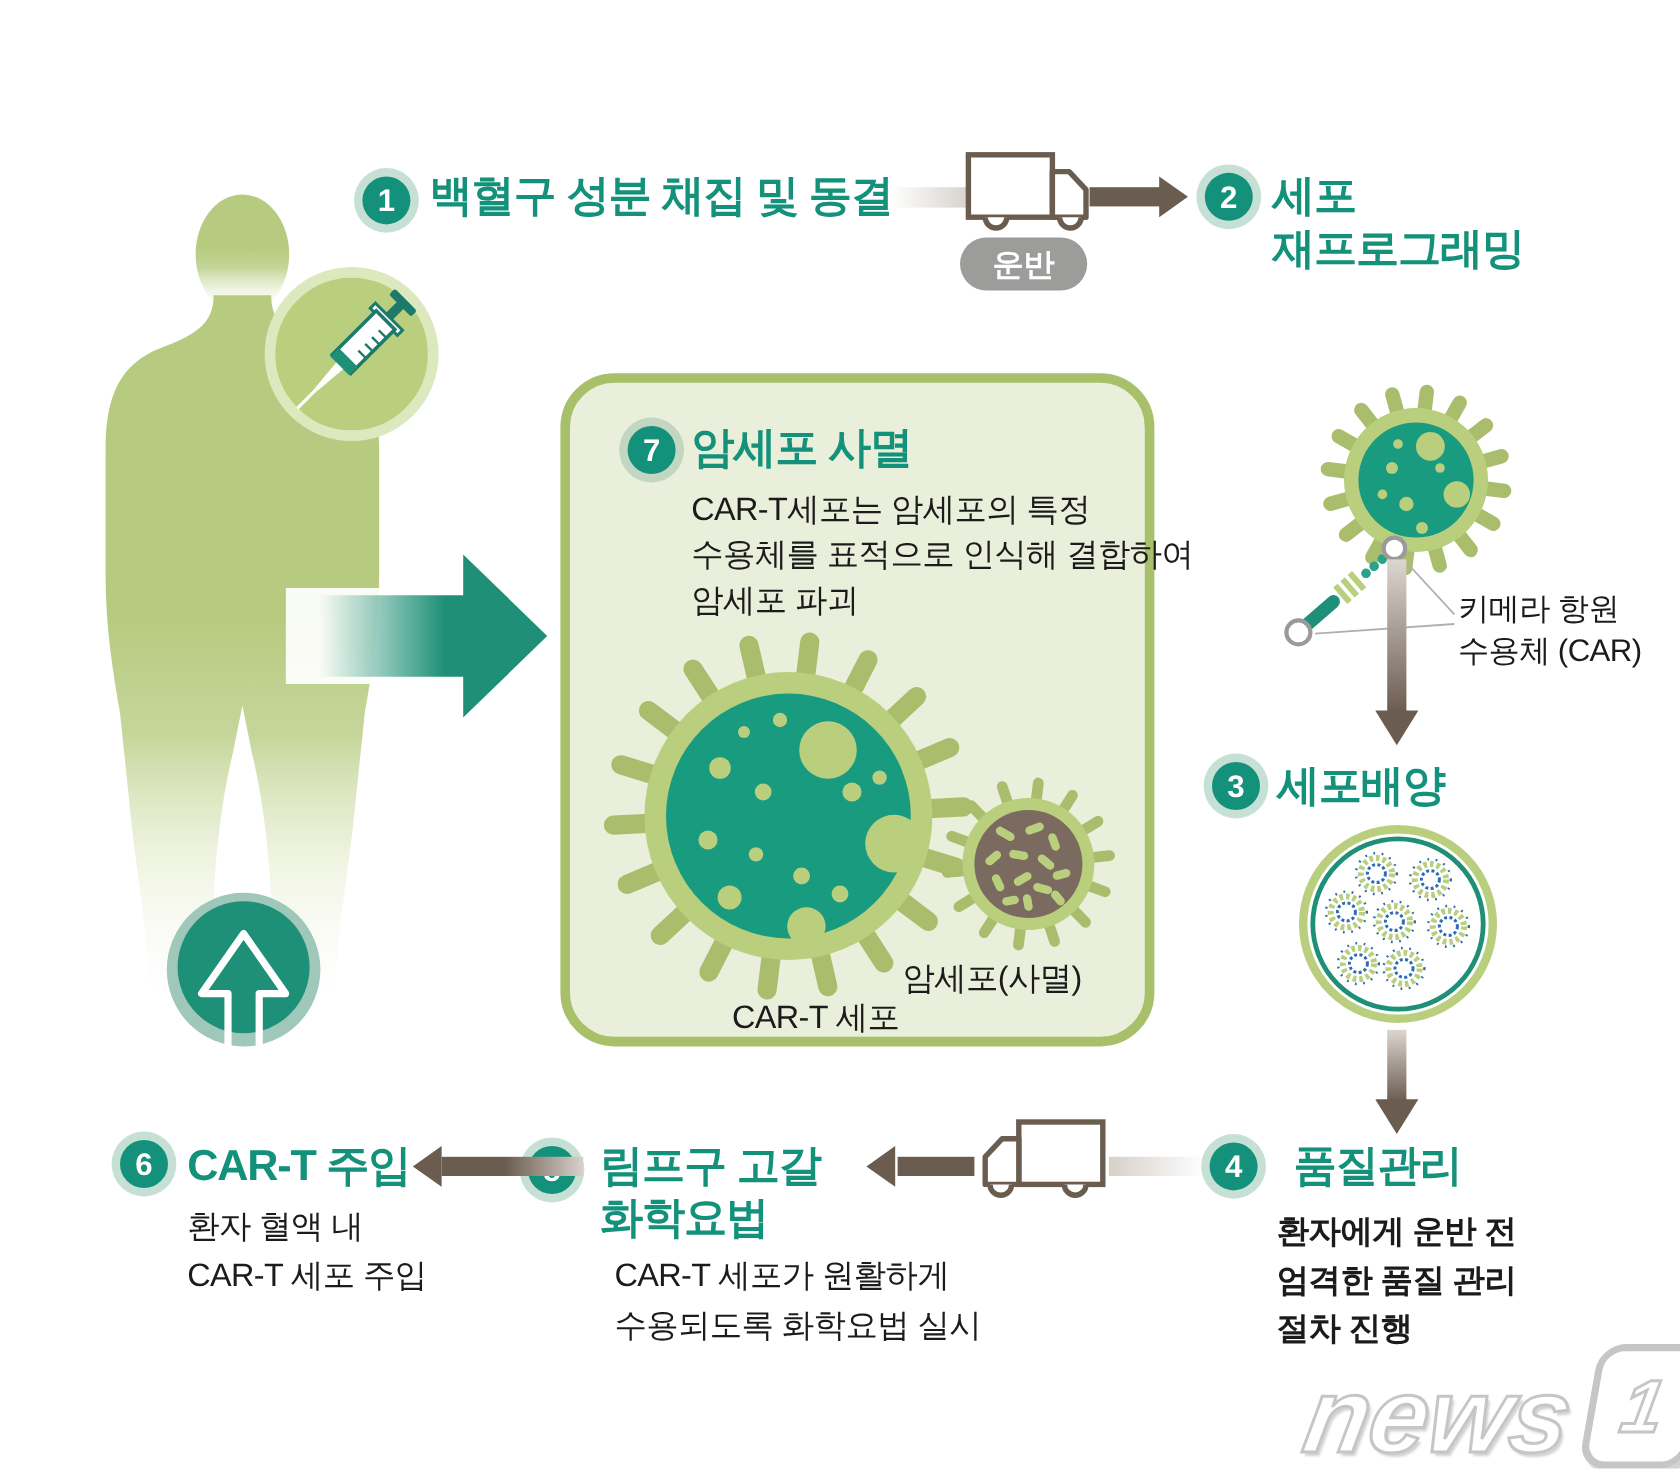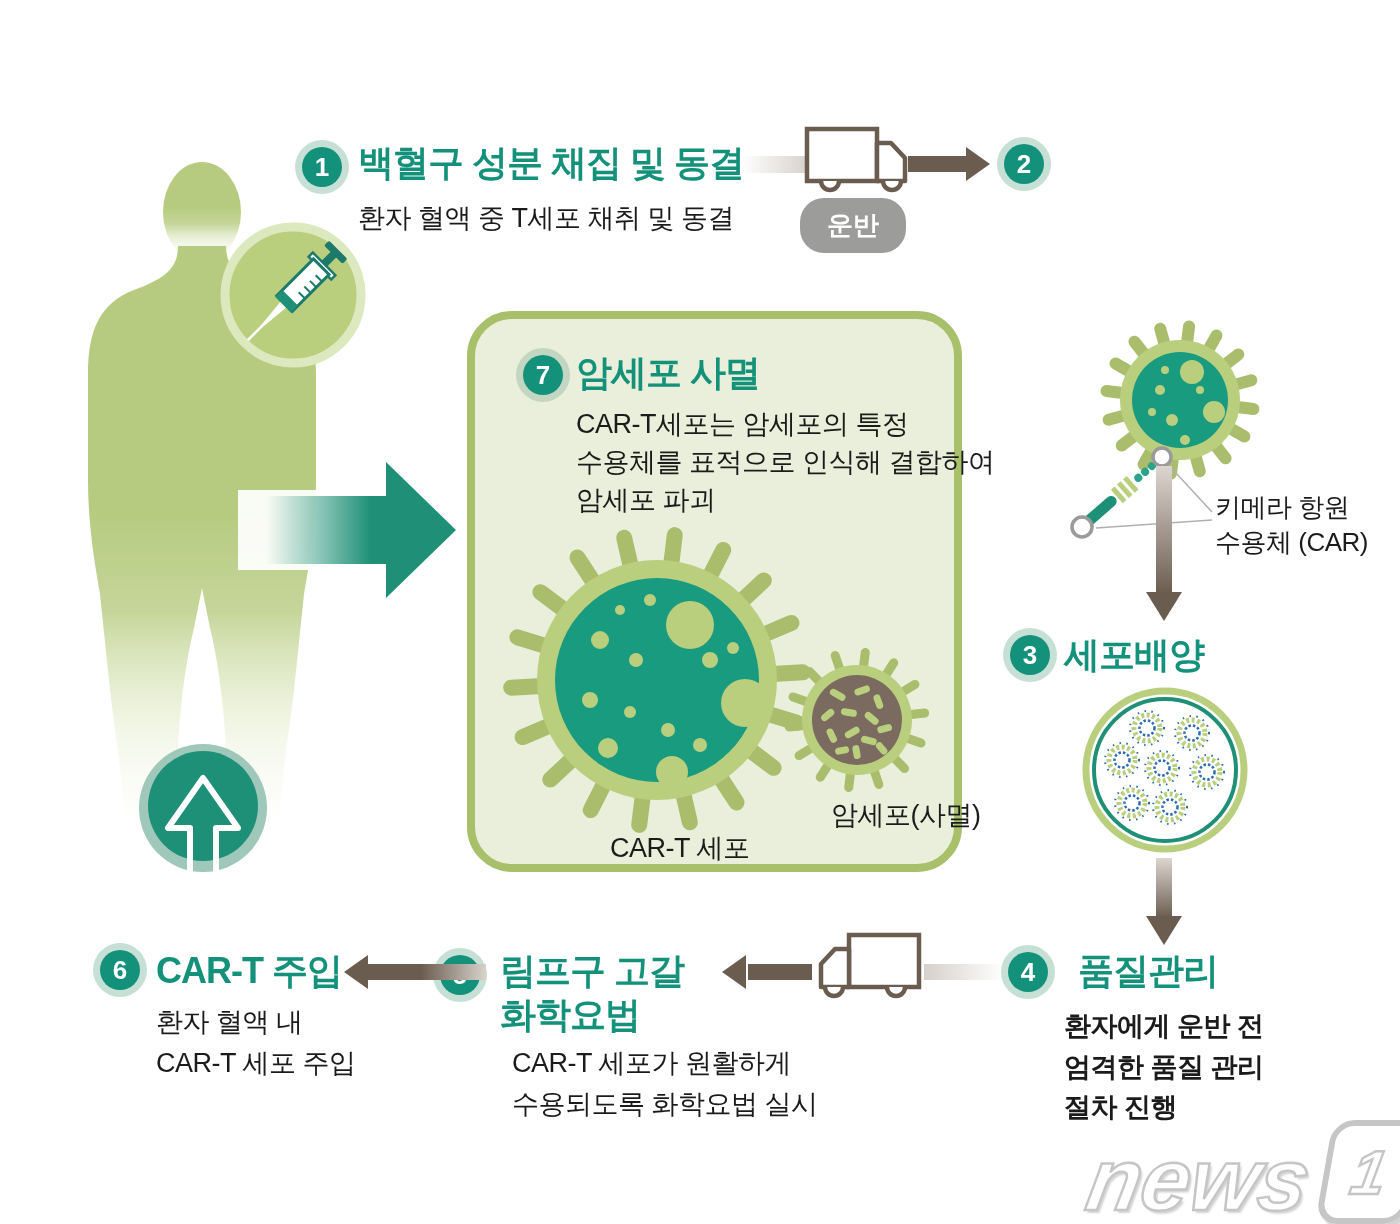--- a/index.html
+++ b/index.html
@@ -88,34 +88,35 @@
         <stop offset="1" stop-color="#ffffff" stop-opacity="0"></stop>
       </linearGradient>
     </defs>
     <circle cx="68" cy="68" r="64" fill="#9fc8ba"></circle>
     <circle cx="68" cy="66" r="55" fill="#1d9077"></circle>
     <polygon points="68,38 33,88 55,88 55,200 81,200 81,88 103,88" fill="url(#upGrad)" stroke="#ffffff" stroke-width="6" stroke-linejoin="round"></polygon>
   </svg>
 
   <div class="abs badge" style="left:302px;top:147px;">1</div>
   <div class="abs title" style="left:358px;top:141px;">백혈구 성분 채집 및 동결</div>
-  <div class="abs desc" style="left:358px;top:198px;">환자 혈액 중 T세포 채취 및 동결</div>
 
   <div class="abs trail-r" style="left:742px;top:156px;width:68px;"></div>
   <svg class="abs" style="left:804px;top:124px;" width="112" height="76" viewBox="0 0 112 76">
     <rect x="3" y="5" width="70" height="52" fill="#fff" stroke="#6b5c50" stroke-width="4.5"></rect>
     <path d="M73,19 h14 l14,15 v23 h-28 z" fill="#fff" stroke="#6b5c50" stroke-width="4.5" stroke-linejoin="round"></path>
     <path d="M17,57 a9,9 0 0 0 18,0" fill="#fff" stroke="#6b5c50" stroke-width="4.5"></path>
     <path d="M79,57 a9,9 0 0 0 18,0" fill="#fff" stroke="#6b5c50" stroke-width="4.5"></path>
   </svg>
   <div class="abs shaft" style="left:908px;top:156px;width:60px;"></div>
   <div class="abs head-right" style="left:966px;top:147px;"></div>
-  <div class="abs pill" style="left:800px;top:198px;width:106px;height:55px;">운반</div>
+  <div class="abs pill" style="left:800px;top:198px;width:106px;height:44px;">운반</div>
 
   <div class="abs badge" style="left:1004px;top:144px;">2</div>
+  <div class="abs title" style="left:1060px;top:141px;">세포
+재프로그래밍</div>
 
   <svg class="abs" style="left:1080px;top:300px;" width="200" height="200" viewBox="0 0 200 200">
     <g transform="translate(100,100)">
         <g>
           <line x1="0" y1="-58" x2="0" y2="-74" stroke="#a9bd6d" stroke-width="12" stroke-linecap="round" transform="rotate(7)"></line>
           <line x1="0" y1="-58" x2="0" y2="-74" stroke="#a9bd6d" stroke-width="12" stroke-linecap="round" transform="rotate(29.5)"></line>
           <line x1="0" y1="-58" x2="0" y2="-74" stroke="#a9bd6d" stroke-width="12" stroke-linecap="round" transform="rotate(52)"></line>
           <line x1="0" y1="-58" x2="0" y2="-74" stroke="#a9bd6d" stroke-width="12" stroke-linecap="round" transform="rotate(74.5)"></line>
           <line x1="0" y1="-58" x2="0" y2="-74" stroke="#a9bd6d" stroke-width="12" stroke-linecap="round" transform="rotate(97)"></line>
           <line x1="0" y1="-58" x2="0" y2="-74" stroke="#a9bd6d" stroke-width="12" stroke-linecap="round" transform="rotate(119.5)"></line>
@@ -339,20 +340,20 @@
         <rect x="-13" y="9" width="16" height="7" rx="3.5" transform="rotate(-30 -5 12)"></rect>
         <rect x="4" y="17" width="16" height="7" rx="3.5" transform="rotate(15 12 20)"></rect>
         <rect x="-22" y="27" width="14" height="7" rx="3.5" transform="rotate(-10 -15 30)"></rect>
         <rect x="18" y="25" width="14" height="7" rx="3.5" transform="rotate(50 25 28)"></rect>
         <rect x="-7" y="29" width="14" height="7" rx="3.5" transform="rotate(80 0 32)"></rect>
       </g>
     </g>
   </svg>
 
   <div class="abs cell-label" style="left:610px;top:830px;z-index:4;">CAR-T 세포</div>
-  <div class="abs cell-label" style="left:831px;top:797px;z-index:4;text-align:right;">암세포(사멸)</div>
+  <div class="abs cell-label" style="left:752px;top:797px;z-index:4;text-align:right;">암세포(사멸)</div>
 
   <div class="abs logo" style="left:1090px;top:1120px;">
     <span class="logo-news">news</span>
     <span class="logo-one">1</span>
   </div>
 
 </div>
 
 </body></html>

